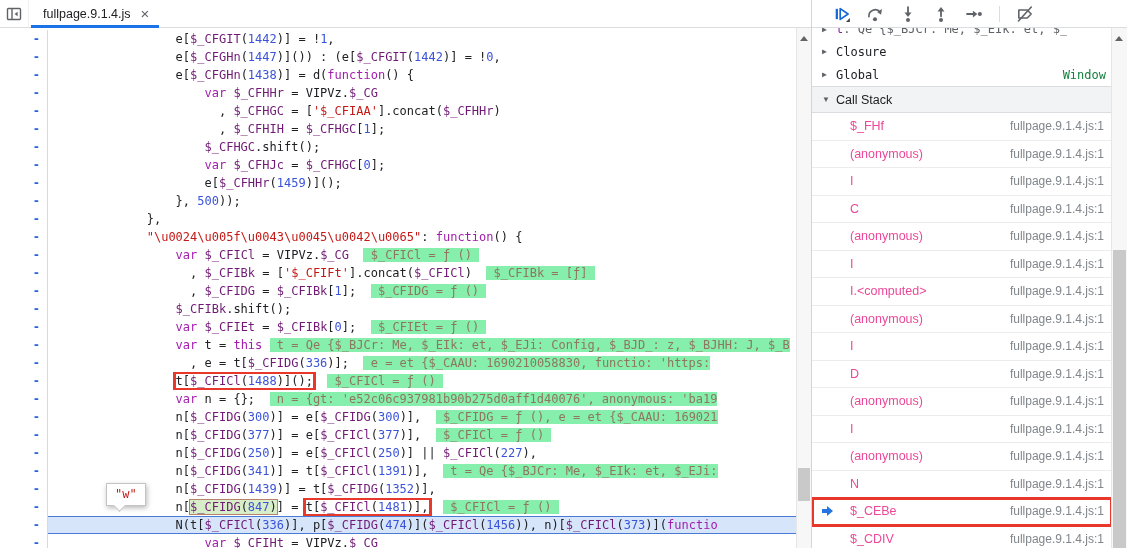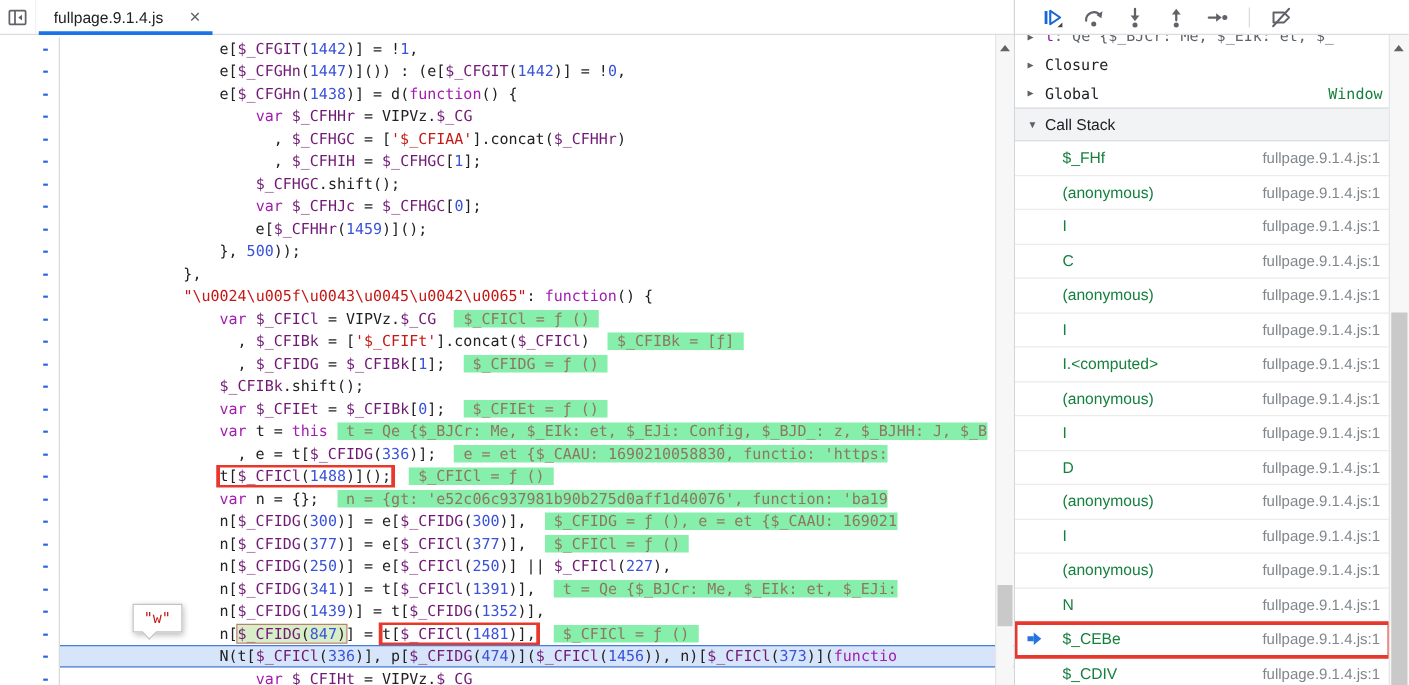--- a/index.html
+++ b/index.html
@@ -3,21 +3,21 @@
 <meta charset="utf-8">
 <style>
   html,body{margin:0;padding:0;background:#fff;}
   body{width:1127px;height:548px;overflow:hidden;font-family:"Liberation Sans","DejaVu Sans",sans-serif;
        -webkit-font-smoothing:antialiased;}
   .app{display:flex;width:1127px;height:548px;}
   
   .left{width:811px;position:relative;flex:none;}
   .tabbar{height:27px;border-bottom:1px solid #dadce0;display:flex;align-items:center;background:#fff;}
   .navtoggle{width:28px;height:27px;display:flex;align-items:center;justify-content:center;cursor:pointer;border-right:1px solid #f1f1f1;}
-  .tab{position:relative;height:27px;display:flex;align-items:center;gap:19px;padding:0 10px 0 14px;}
+  .tab{position:relative;height:27px;display:flex;align-items:center;gap:8px;padding:0 10px 0 14px;}
   .tab::after{content:'';position:absolute;left:2px;right:2px;bottom:-1px;height:3px;background:#1a73e8;}
   .tab-title{font-size:12.5px;color:#202124;}
   .tab-close{font-size:15px;color:#5f6368;line-height:1;cursor:pointer;padding:0 2px;}
   .editor{position:absolute;top:28px;left:0;right:0;bottom:0;overflow:hidden;
           font-family:"DejaVu Sans Mono","Liberation Mono",monospace;font-size:12px;line-height:18px;padding-top:2px;}
   .cl{display:flex;height:18px;}
   .gut{flex:none;width:48px;box-sizing:border-box;border-right:1px solid #d9d9d9;color:#2a66d9;font-weight:bold;
        text-align:right;padding-right:7px;}
   .cc{flex:1;min-width:0;white-space:pre;padding-left:12px;overflow:hidden;}
   .cc.exec{background:#d7e5fb;box-shadow:inset 0 1px 0 #4a7bd4, inset 0 -1px 0 #4a7bd4;}
@@ -52,21 +52,21 @@
   .srow.partial{margin-top:-10px;height:22px;}
   .tri{font-size:8px;color:#5f6368;width:14px;flex:none;}
   .scope-var-name{color:#8a1fa8;}
   .scope-var-val{color:#5f6368;white-space:pre;overflow:hidden;}
   .scope-right{margin-left:auto;color:#15803d;}
   .sechead{height:25px;background:#f1f3f4;border-top:1px solid #dadce0;border-bottom:1px solid #dadce0;
         display:flex;align-items:center;padding-left:10px;font-size:12.5px;color:#202124;}
   .stack{}
   .sf{position:relative;height:27.5px;box-sizing:border-box;display:flex;align-items:center;
       padding:0 8px 0 38px;border-bottom:1px solid #ececec;cursor:pointer;}
-  .sf .fn{font-size:12.5px;color:#15803d;flex:1;white-space:nowrap;overflow:hidden;}
+  .sf .fn{font-size:12.5px;color:#ec4899;flex:1;white-space:nowrap;overflow:hidden;}
   .sf .loc{font-size:12px;color:#80868b;white-space:nowrap;}
   .sf.active{outline:3px solid #e8382c;outline-offset:-2px;z-index:3;justify-content:center;}
   .fa{position:absolute;left:10px;top:50%;transform:translateY(-50%);display:flex;align-items:center;}
   .fa i{display:block;width:5px;height:4px;background:#2574df;}
   .fa b{display:block;width:0;height:0;border-left:6px solid #2574df;border-top:5px solid transparent;border-bottom:5px solid transparent;}
   .vsb.side{top:28px;width:15px;}
   .vsb.side .up{left:3px;}
   .vsb.side .thumb{top:222px;bottom:0;width:13px;}
   svg{display:block;}
 </style>
@@ -169,21 +169,21 @@
           <div class="cl">
             <span class="gut">-</span>
             <span class="cc"><span class="tk-d">                  , e = t[</span><span class="tk-v">$_CFIDG</span><span class="tk-d">(</span><span class="tk-n">336</span><span class="tk-d">)];</span><span class="tk-d">  </span><span class="tk-e"> e = et {$_CAAU: 1690210058830, functio: 'https:</span></span>
           </div>
           <div class="cl">
             <span class="gut">-</span>
             <span class="cc"><span class="tk-d">                </span><span class="ann-red"><span class="tk-d">t[</span><span class="tk-v">$_CFICl</span><span class="tk-d">(</span><span class="tk-n">1488</span><span class="tk-d">)]();</span></span><span class="tk-d">  </span><span class="tk-e"> $_CFICl = ƒ () </span></span>
           </div>
           <div class="cl">
             <span class="gut">-</span>
-            <span class="cc"><span class="tk-d">                </span><span class="tk-k">var</span><span class="tk-d"> n = {};</span><span class="tk-d">  </span><span class="tk-e"> n = {gt: 'e52c06c937981b90b275d0aff1d40076', function: 'ba19</span></span>
+            <span class="cc"><span class="tk-d">                </span><span class="tk-k">var</span><span class="tk-d"> n = {};</span><span class="tk-d">  </span><span class="tk-e"> n = {gt: 'e52c06c937981b90b275d0aff1d40076', anonymous: 'ba19</span></span>
           </div>
           <div class="cl">
             <span class="gut">-</span>
             <span class="cc"><span class="tk-d">                n[</span><span class="tk-v">$_CFIDG</span><span class="tk-d">(</span><span class="tk-n">300</span><span class="tk-d">)] = e[</span><span class="tk-v">$_CFIDG</span><span class="tk-d">(</span><span class="tk-n">300</span><span class="tk-d">)],</span><span class="tk-d">  </span><span class="tk-e"> $_CFIDG = ƒ (), e = et {$_CAAU: 169021</span></span>
           </div>
           <div class="cl">
             <span class="gut">-</span>
             <span class="cc"><span class="tk-d">                n[</span><span class="tk-v">$_CFIDG</span><span class="tk-d">(</span><span class="tk-n">377</span><span class="tk-d">)] = e[</span><span class="tk-v">$_CFICl</span><span class="tk-d">(</span><span class="tk-n">377</span><span class="tk-d">)],</span><span class="tk-d">  </span><span class="tk-e"> $_CFICl = ƒ () </span></span>
           </div>
           <div class="cl">

